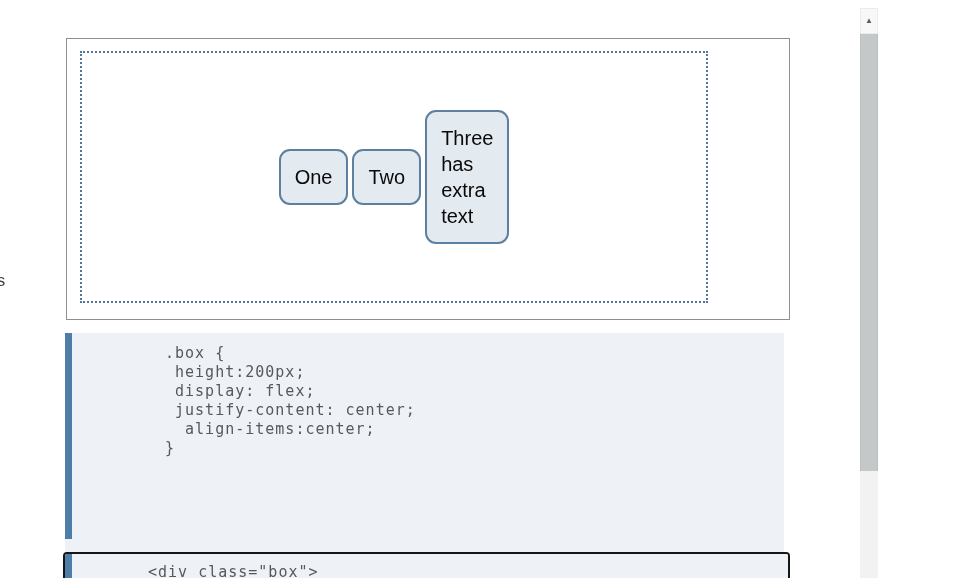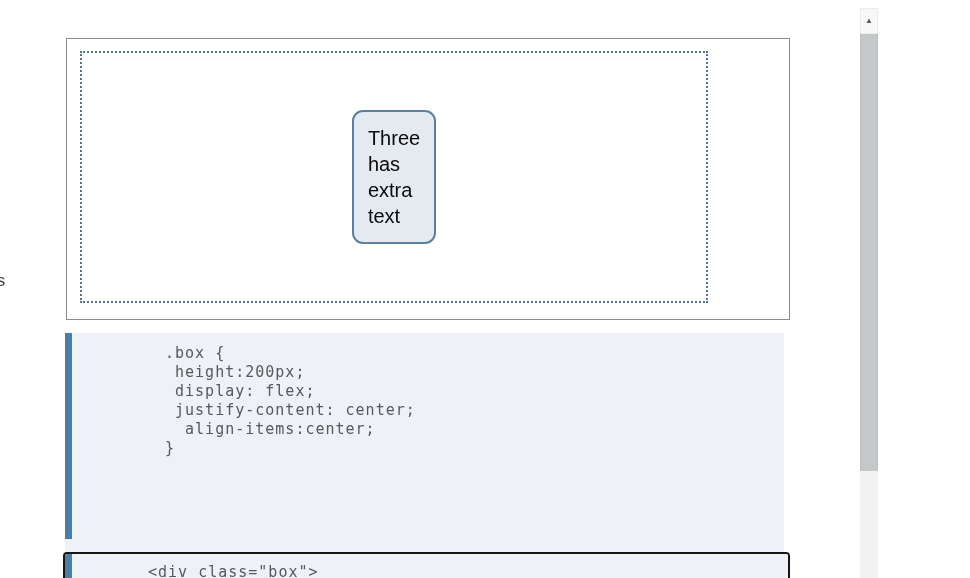--- a/index.html
+++ b/index.html
@@ -157,20 +157,22 @@
     border-right: 1px solid #bcbfc0;
   }
 </style>
 </head>
 <body>
 
 <span id="cutoff-text">is</span>
 
 <div id="demo-box">
   <div id="flex-container">
+    <div class="flex-item">One</div>
+    <div class="flex-item">Two</div>
     <div class="flex-item">Three has extra text</div>
   </div>
 </div>
 
 <div id="css-editor">
   <div class="accent-bar"></div>
   <pre class="code">.box {
  height:200px;
  display: flex;
  justify-content: center;

